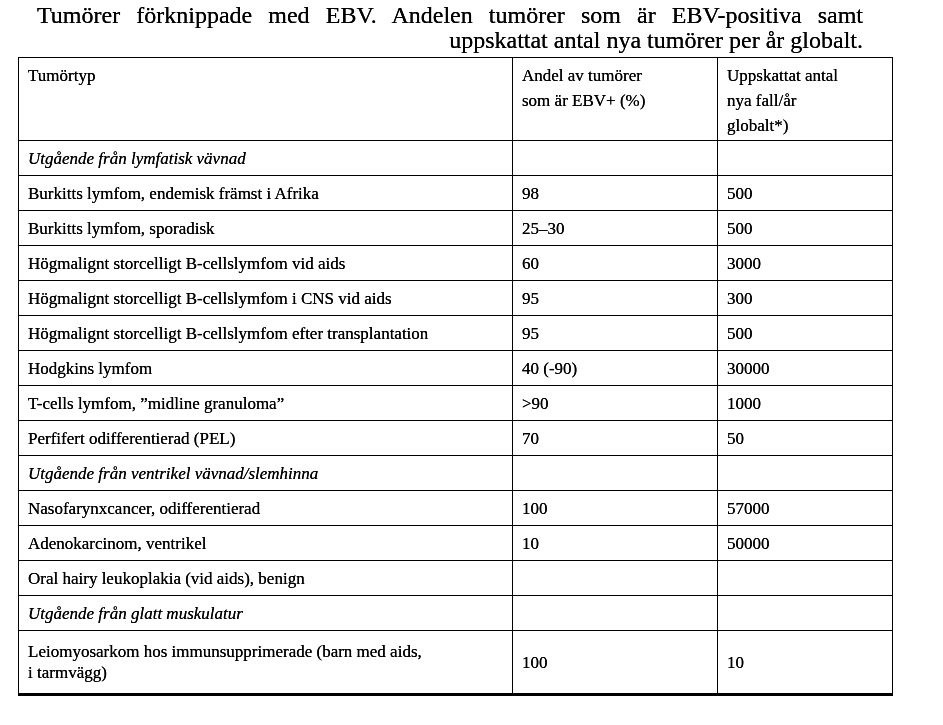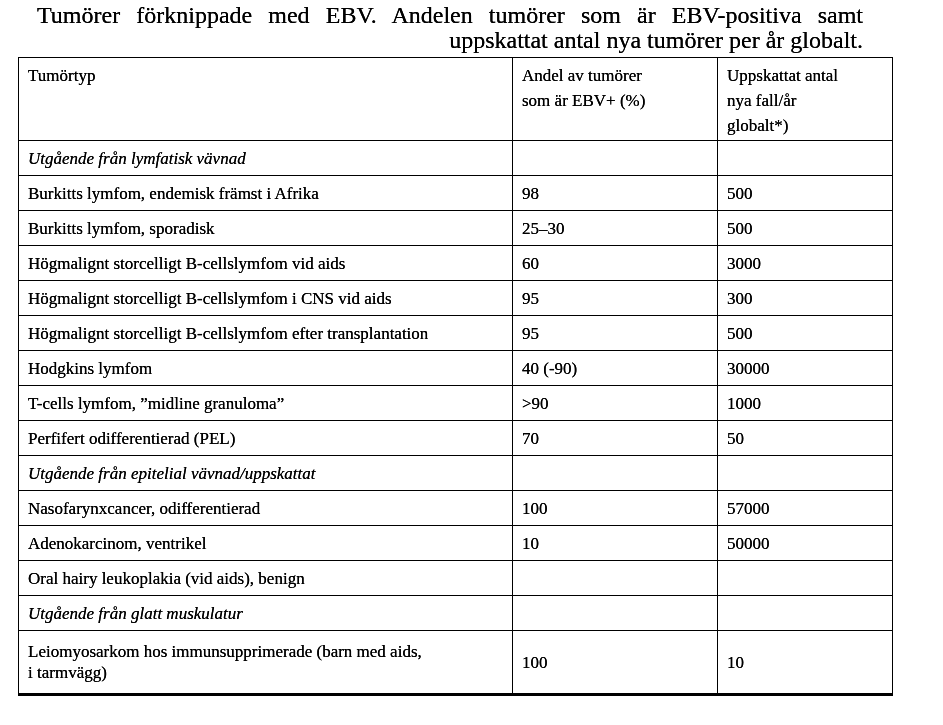--- a/index.html
+++ b/index.html
@@ -135,21 +135,21 @@
       <td>T-cells lymfom, ”midline granuloma”</td>
       <td>&gt;90</td>
       <td>1000</td>
     </tr>
     <tr>
       <td>Perfifert odifferentierad (PEL)</td>
       <td>70</td>
       <td>50</td>
     </tr>
     <tr class="section">
-      <td>Utgående från epitelial vävnad/uppskattat</td>
+      <td>Utgående från ventrikel vävnad/slemhinna</td>
       <td></td>
       <td></td>
     </tr>
     <tr>
       <td>Nasofarynxcancer, odifferentierad</td>
       <td>100</td>
       <td>57000</td>
     </tr>
     <tr>
       <td>Adenokarcinom, ventrikel</td>

